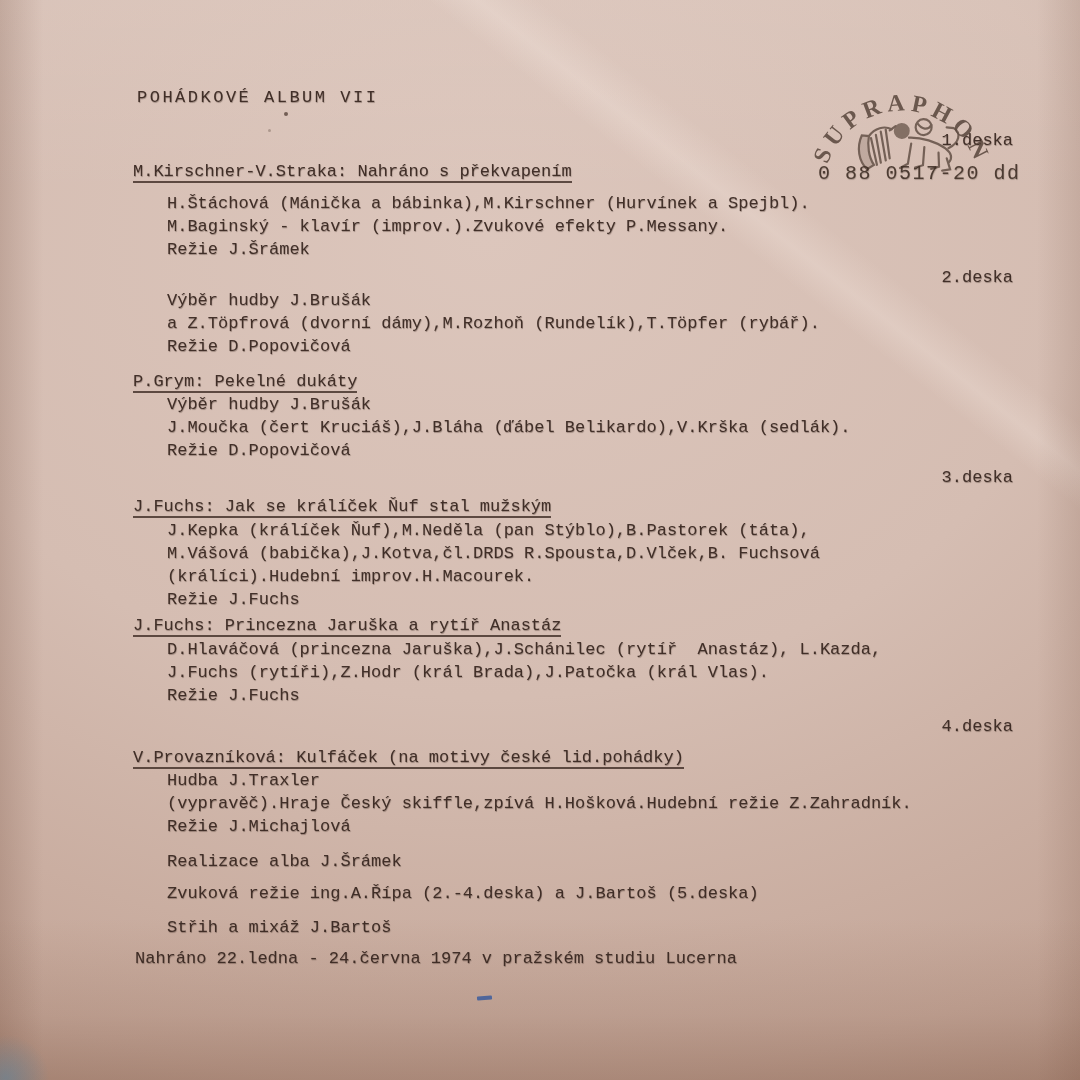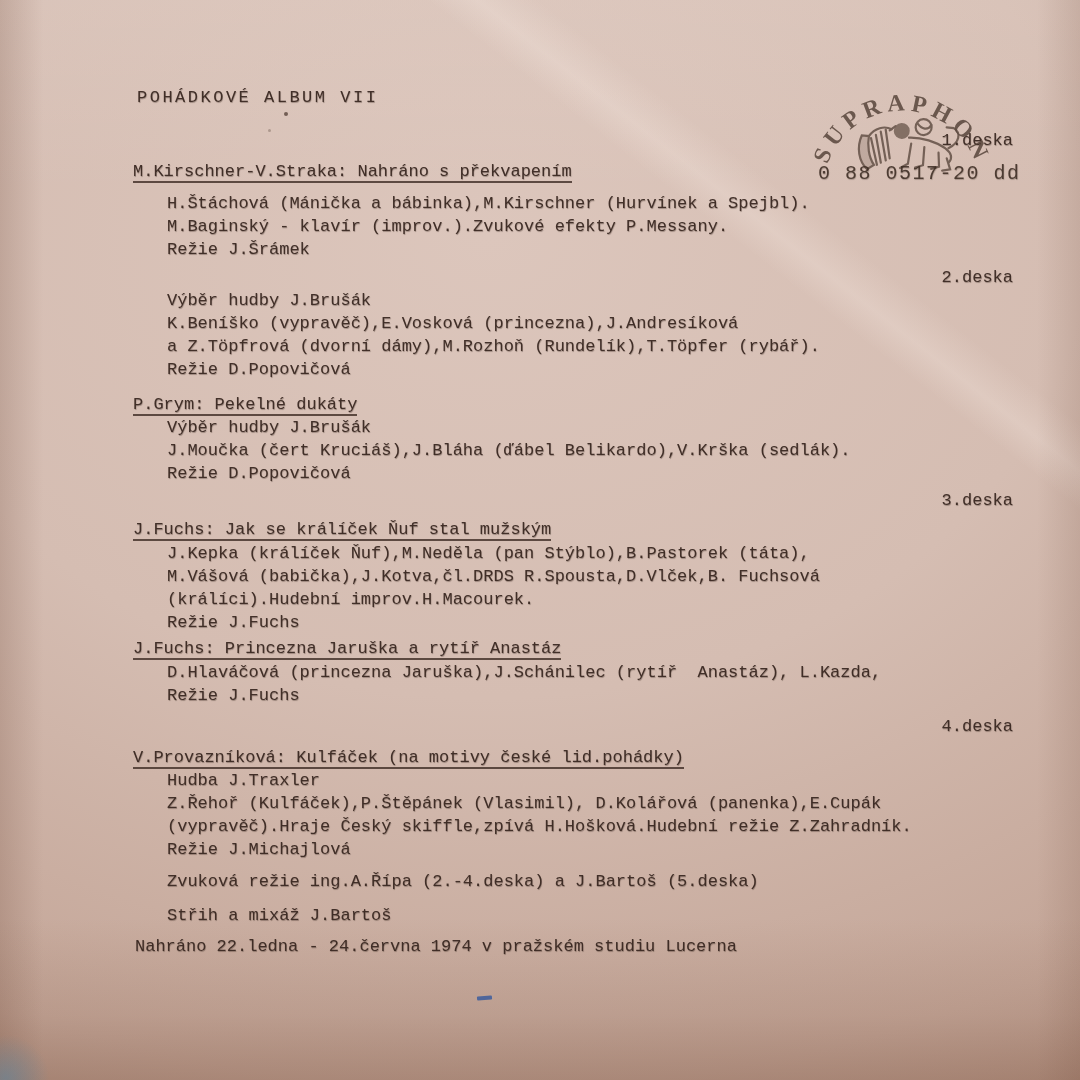--- a/index.html
+++ b/index.html
@@ -47,45 +47,45 @@
     <div class="line title-line">POHÁDKOVÉ ALBUM VII</div>
 
     <div class="line disc" style="margin-top:20px">1.deska</div>
     <div class="line heading" style="margin-top:8px"><span>M.Kirschner-V.Straka: Nahráno s překvapením</span></div>
     <div class="line indent" style="margin-top:9px">H.Štáchová (Mánička a bábinka),M.Kirschner (Hurvínek a Spejbl).</div>
     <div class="line indent">M.Baginský - klavír (improv.).Zvukové efekty P.Messany.</div>
     <div class="line indent">Režie J.Šrámek</div>
 
     <div class="line disc" style="margin-top:5px">2.deska</div>
     <div class="line indent">Výběr hudby J.Brušák</div>
-    <div class="line indent">K.Beníško (vypravěč),E.Vosková (princezna),J.Andresíková</div>
     <div class="line indent">a Z.Töpfrová (dvorní dámy),M.Rozhoň (Rundelík),T.Töpfer (rybář).</div>
     <div class="line indent">Režie D.Popovičová</div>
     <div class="line heading" style="margin-top:12px"><span>P.Grym: Pekelné dukáty</span></div>
     <div class="line indent">Výběr hudby J.Brušák</div>
     <div class="line indent">J.Moučka (čert Kruciáš),J.Bláha (ďábel Belikardo),V.Krška (sedlák).</div>
     <div class="line indent">Režie D.Popovičová</div>
 
     <div class="line disc" style="margin-top:4px">3.deska</div>
     <div class="line heading" style="margin-top:6px"><span>J.Fuchs: Jak se králíček Ňuf stal mužským</span></div>
     <div class="line indent" style="margin-top:1px">J.Kepka (králíček Ňuf),M.Neděla (pan Stýblo),B.Pastorek (táta),</div>
     <div class="line indent">M.Vášová (babička),J.Kotva,čl.DRDS R.Spousta,D.Vlček,B. Fuchsová</div>
     <div class="line indent">(králíci).Hudební improv.H.Macourek.</div>
     <div class="line indent">Režie J.Fuchs</div>
     <div class="line heading" style="margin-top:3px"><span>J.Fuchs: Princezna Jaruška a rytíř Anastáz</span></div>
     <div class="line indent" style="margin-top:1px">D.Hlaváčová (princezna Jaruška),J.Schánilec (rytíř  Anastáz), L.Kazda,</div>
+    <div class="line indent">J.Fuchs (rytíři),Z.Hodr (král Brada),J.Patočka (král Vlas).</div>
     <div class="line indent">Režie J.Fuchs</div>
 
     <div class="line disc" style="margin-top:8px">4.deska</div>
     <div class="line heading" style="margin-top:8px"><span>V.Provazníková: Kulfáček (na motivy české lid.pohádky)</span></div>
     <div class="line indent">Hudba J.Traxler</div>
-    <div class="line indent">Z.Řehoř (Kulfáček),P.Štěpánek (Vlasimil), D.Kolářová (panenka),E.Cupák</div>
     <div class="line indent">(vypravěč).Hraje Český skiffle,zpívá H.Hošková.Hudební režie Z.Zahradník.</div>
     <div class="line indent">Režie J.Michajlová</div>
 
+    <div class="line indent" style="margin-top:12px">Realizace alba J.Šrámek</div>
     <div class="line indent" style="margin-top:9px">Zvuková režie ing.A.Řípa (2.-4.deska) a J.Bartoš (5.deska)</div>
     <div class="line indent" style="margin-top:11px">Střih a mixáž J.Bartoš</div>
 
     <div class="line footer-line" style="margin-top:8px">Nahráno 22.ledna - 24.června 1974 v pražském studiu Lucerna</div>
   </div>
 
   <svg class="stamp" viewBox="0 0 176 100">
     <defs>
       <path id="arcp" d="M 14,76 A 78,78 0 0 1 162,76" fill="none"></path>
     </defs>

